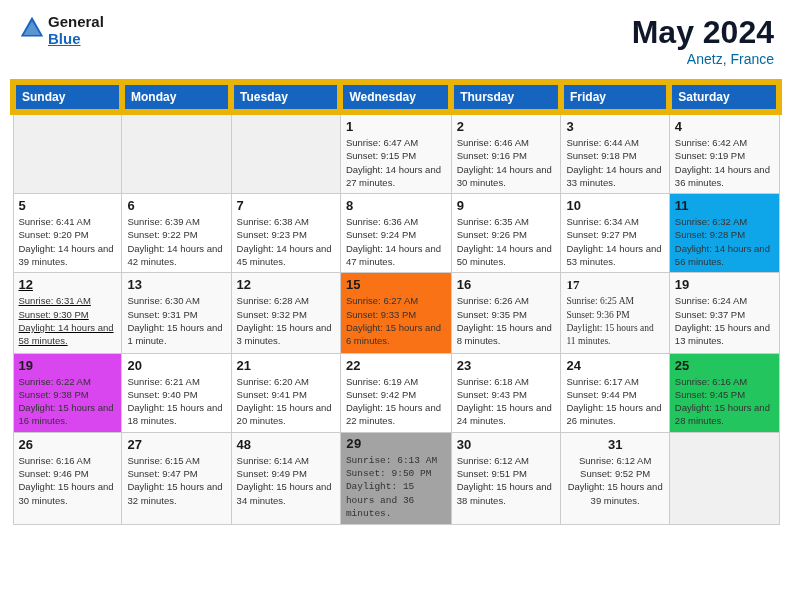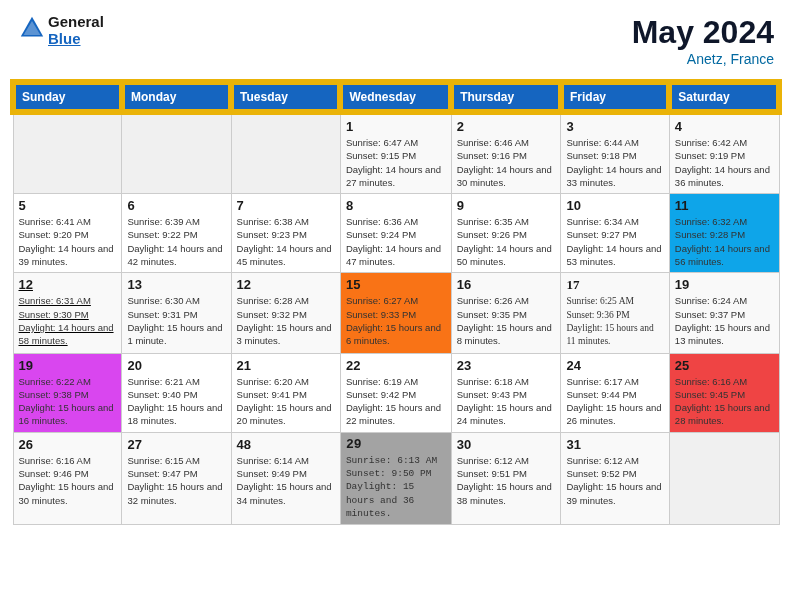--- a/index.html
+++ b/index.html
@@ -214,21 +214,21 @@
           <div class="day-info">Sunrise: 6:19 AM<br>Sunset: 9:42 PM<br>Daylight: 15 hours and 22 minutes.</div>
         </td>
         <td style="background: rgb(255, 255, 255);">
           <span class="day-num">23</span>
           <div class="day-info">Sunrise: 6:18 AM<br>Sunset: 9:43 PM<br>Daylight: 15 hours and 24 minutes.</div>
         </td>
         <td style="background: rgb(255, 255, 255);">
           <span class="day-num">24</span>
           <div class="day-info">Sunrise: 6:17 AM<br>Sunset: 9:44 PM<br>Daylight: 15 hours and 26 minutes.</div>
         </td>
-        <td style="background: #ef4444; margin-top: 28px;">
+        <td style="background: #22c55e; margin-top: 28px;">
           <span class="day-num">25</span>
           <div class="day-info">Sunrise: 6:16 AM<br>Sunset: 9:45 PM<br>Daylight: 15 hours and 28 minutes.</div>
         </td>
       </tr>
       <tr>
         <td style="background: rgb(249, 249, 249);">
           <span class="day-num">26</span>
           <div class="day-info">Sunrise: 6:16 AM<br>Sunset: 9:46 PM<br>Daylight: 15 hours and 30 minutes.</div>
         </td>
         <td style="background: rgb(249, 249, 249);">
@@ -240,20 +240,20 @@
           <div class="day-info">Sunrise: 6:14 AM<br>Sunset: 9:49 PM<br>Daylight: 15 hours and 34 minutes.</div>
         </td>
         <td style="background: #a3a3a3; font-family: Liberation Mono, monospace;">
           <span class="day-num">29</span>
           <div class="day-info">Sunrise: 6:13 AM<br>Sunset: 9:50 PM<br>Daylight: 15 hours and 36 minutes.</div>
         </td>
         <td style="background: rgb(249, 249, 249);">
           <span class="day-num">30</span>
           <div class="day-info">Sunrise: 6:12 AM<br>Sunset: 9:51 PM<br>Daylight: 15 hours and 38 minutes.</div>
         </td>
-        <td style="background: rgb(249, 249, 249);">
+        <td style="background: rgb(249, 249, 249); text-align: center;">
           <span class="day-num">31</span>
           <div class="day-info">Sunrise: 6:12 AM<br>Sunset: 9:52 PM<br>Daylight: 15 hours and 39 minutes.</div>
         </td>
         <td class="empty-cell" style="background: rgb(239, 239, 239);"></td>
       </tr>
     </tbody>
 </table>
 
 </body></html>

